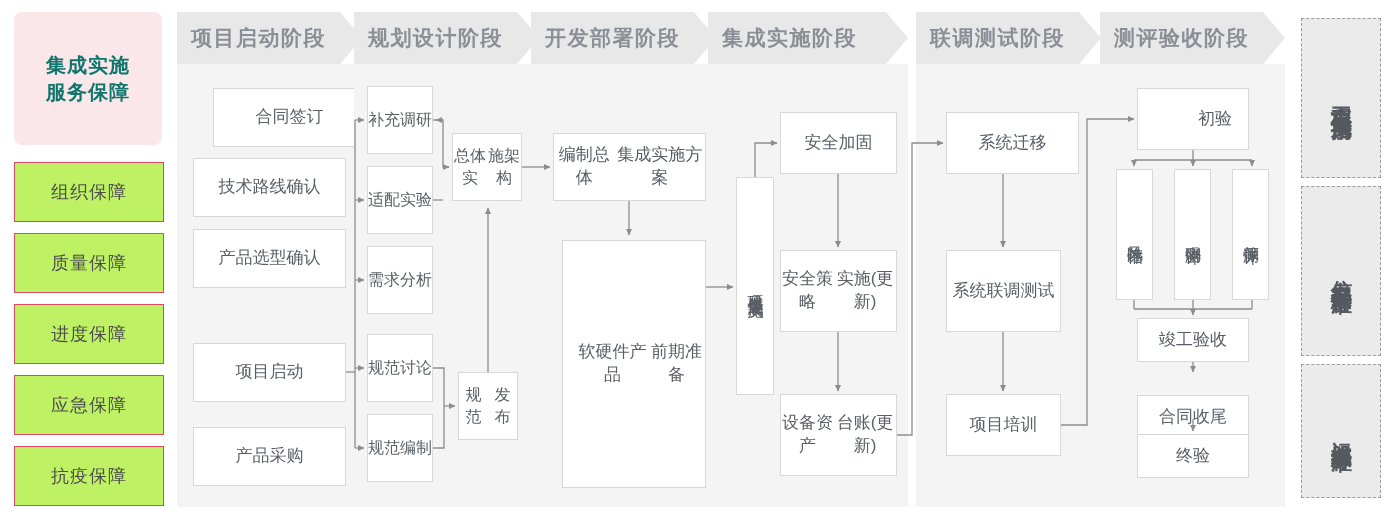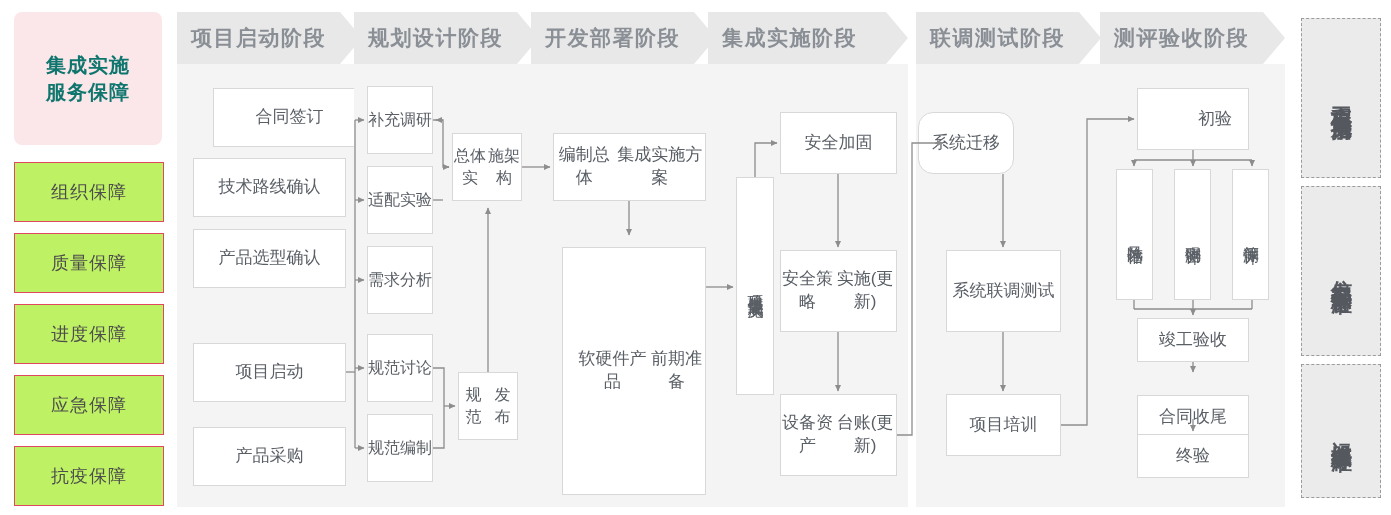--- a/index.html
+++ b/index.html
@@ -126,21 +126,21 @@
     </div>
 
   <div class="phase" style="left:531px;width:185px;">
     <div class="phase-head" style="width:185px">开发部署阶段</div>
     <div class="phase-body" style="width:185px;height:443px;"></div>
   </div>
   <div class="node" style="left:553px;top:133px;width:153px;height:68px;">
       <div>编制总体</div>
       <div>集成实施方案</div>
     </div>
-  <div class="node" style="left:562px;top:247px;width:144px;height:248px;padding-left:14px;">
+  <div class="node" style="left:562px;top:240px;width:144px;height:248px;padding-left:14px;">
       <div>软硬件产品</div>
       <div>前期准备</div>
     </div>
 
   <div class="phase" style="left:708px;width:200px;">
     <div class="phase-head" style="width:200px">集成实施阶段</div>
     <div class="phase-body" style="width:200px;height:443px;"></div>
   </div>
   <div class="node vert sm" style="left:736px;top:177px;width:38px;height:218px;">项目整体集成实施</div>
   <div class="node" style="left:780px;top:112px;width:117px;height:62px;">安全加固</div>
@@ -150,21 +150,21 @@
     </div>
   <div class="node" style="left:780px;top:394px;width:117px;height:82px;">
       <div>设备资产</div>
       <div>台账(更新)</div>
     </div>
 
   <div class="phase" style="left:916px;width:185px;">
     <div class="phase-head" style="width:185px">联调测试阶段</div>
     <div class="phase-body" style="width:185px;height:443px;"></div>
   </div>
-  <div class="node" style="left:918px;top:112px;width:96px;height:62px;border-radius:15px;">系统迁移</div>
+  <div class="node" style="left:946px;top:112px;width:133px;height:62px;">系统迁移</div>
   <div class="node" style="left:946px;top:250px;width:115px;height:82px;">
       <div>系统联调</div>
       <div>测试</div>
     </div>
   <div class="node" style="left:946px;top:394px;width:115px;height:62px;">项目培训</div>
 
   <div class="phase" style="left:1100px;width:185px;">
     <div class="phase-head" style="width:185px">测评验收阶段</div>
     <div class="phase-body" style="width:185px;height:443px;"></div>
   </div>

